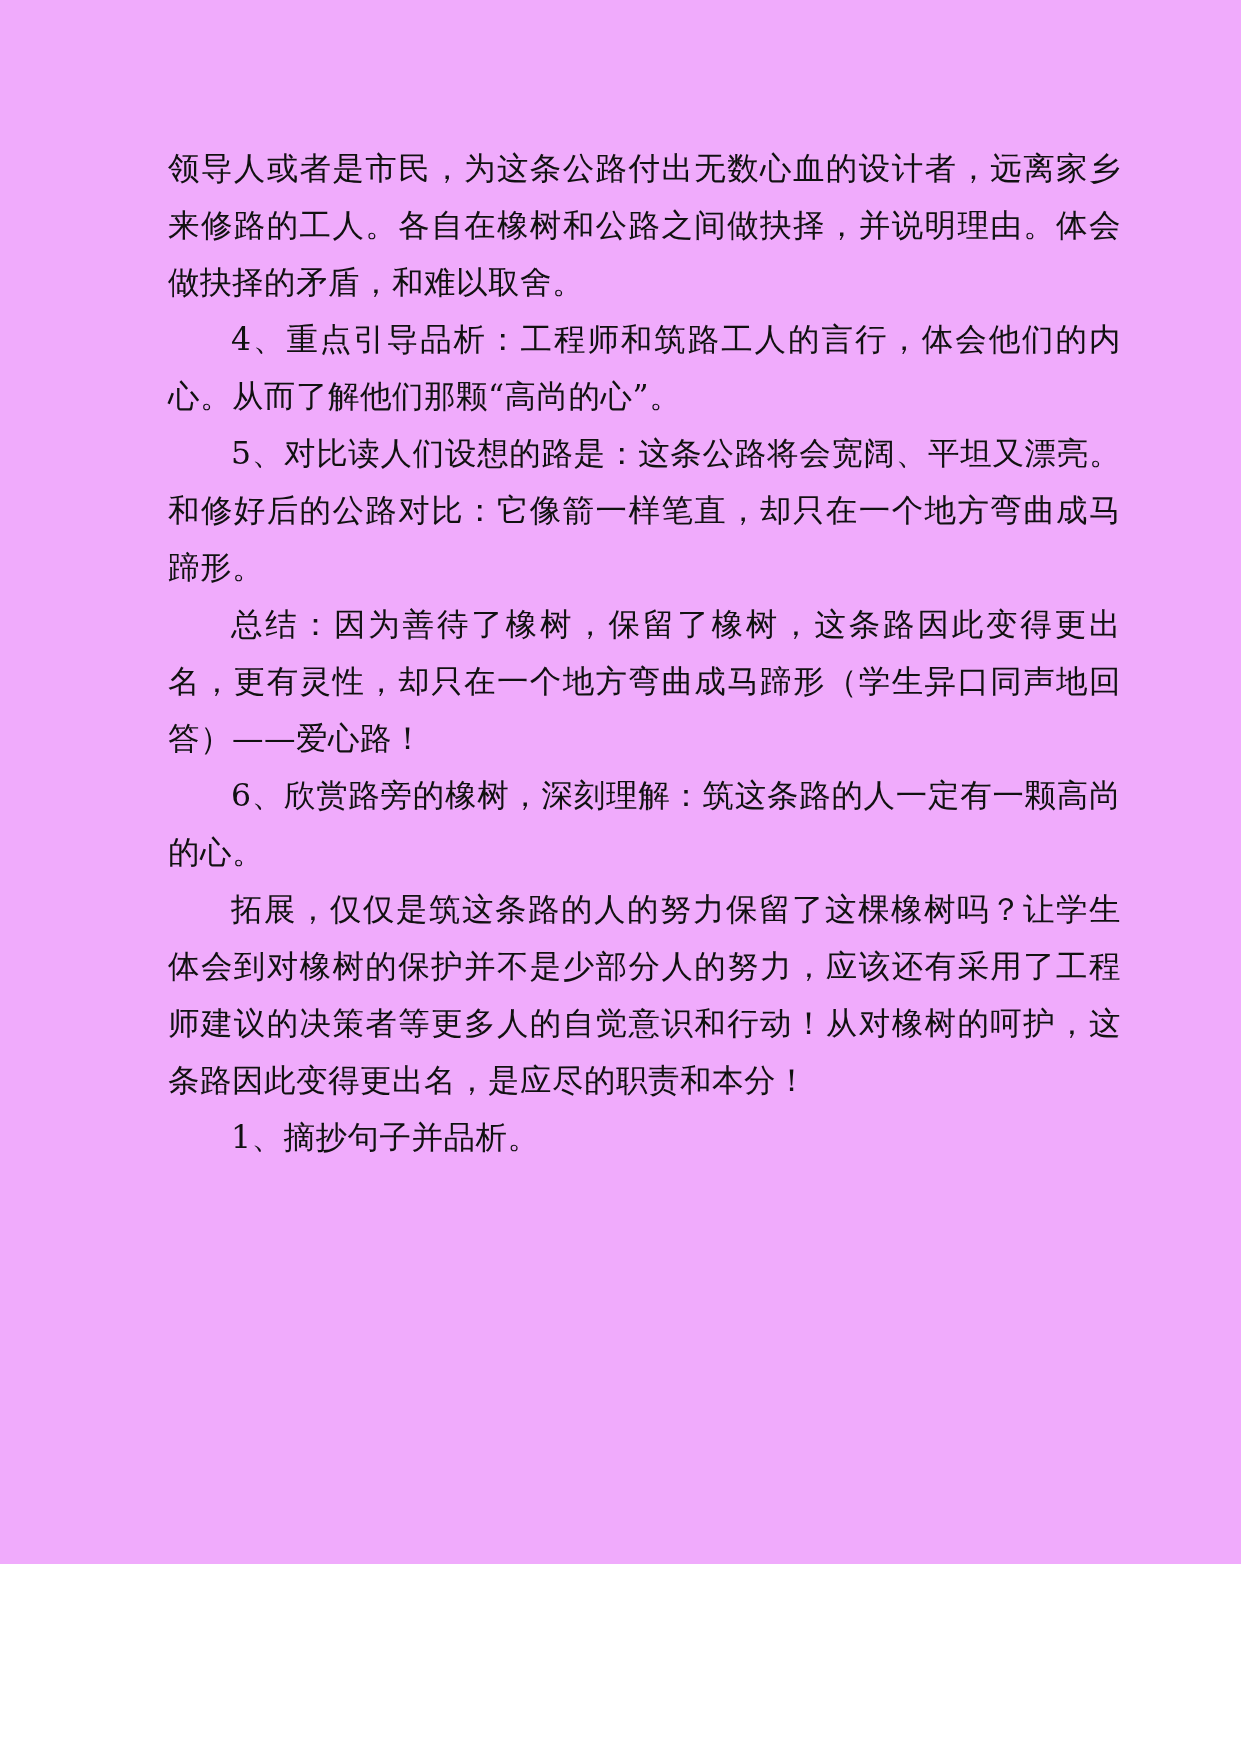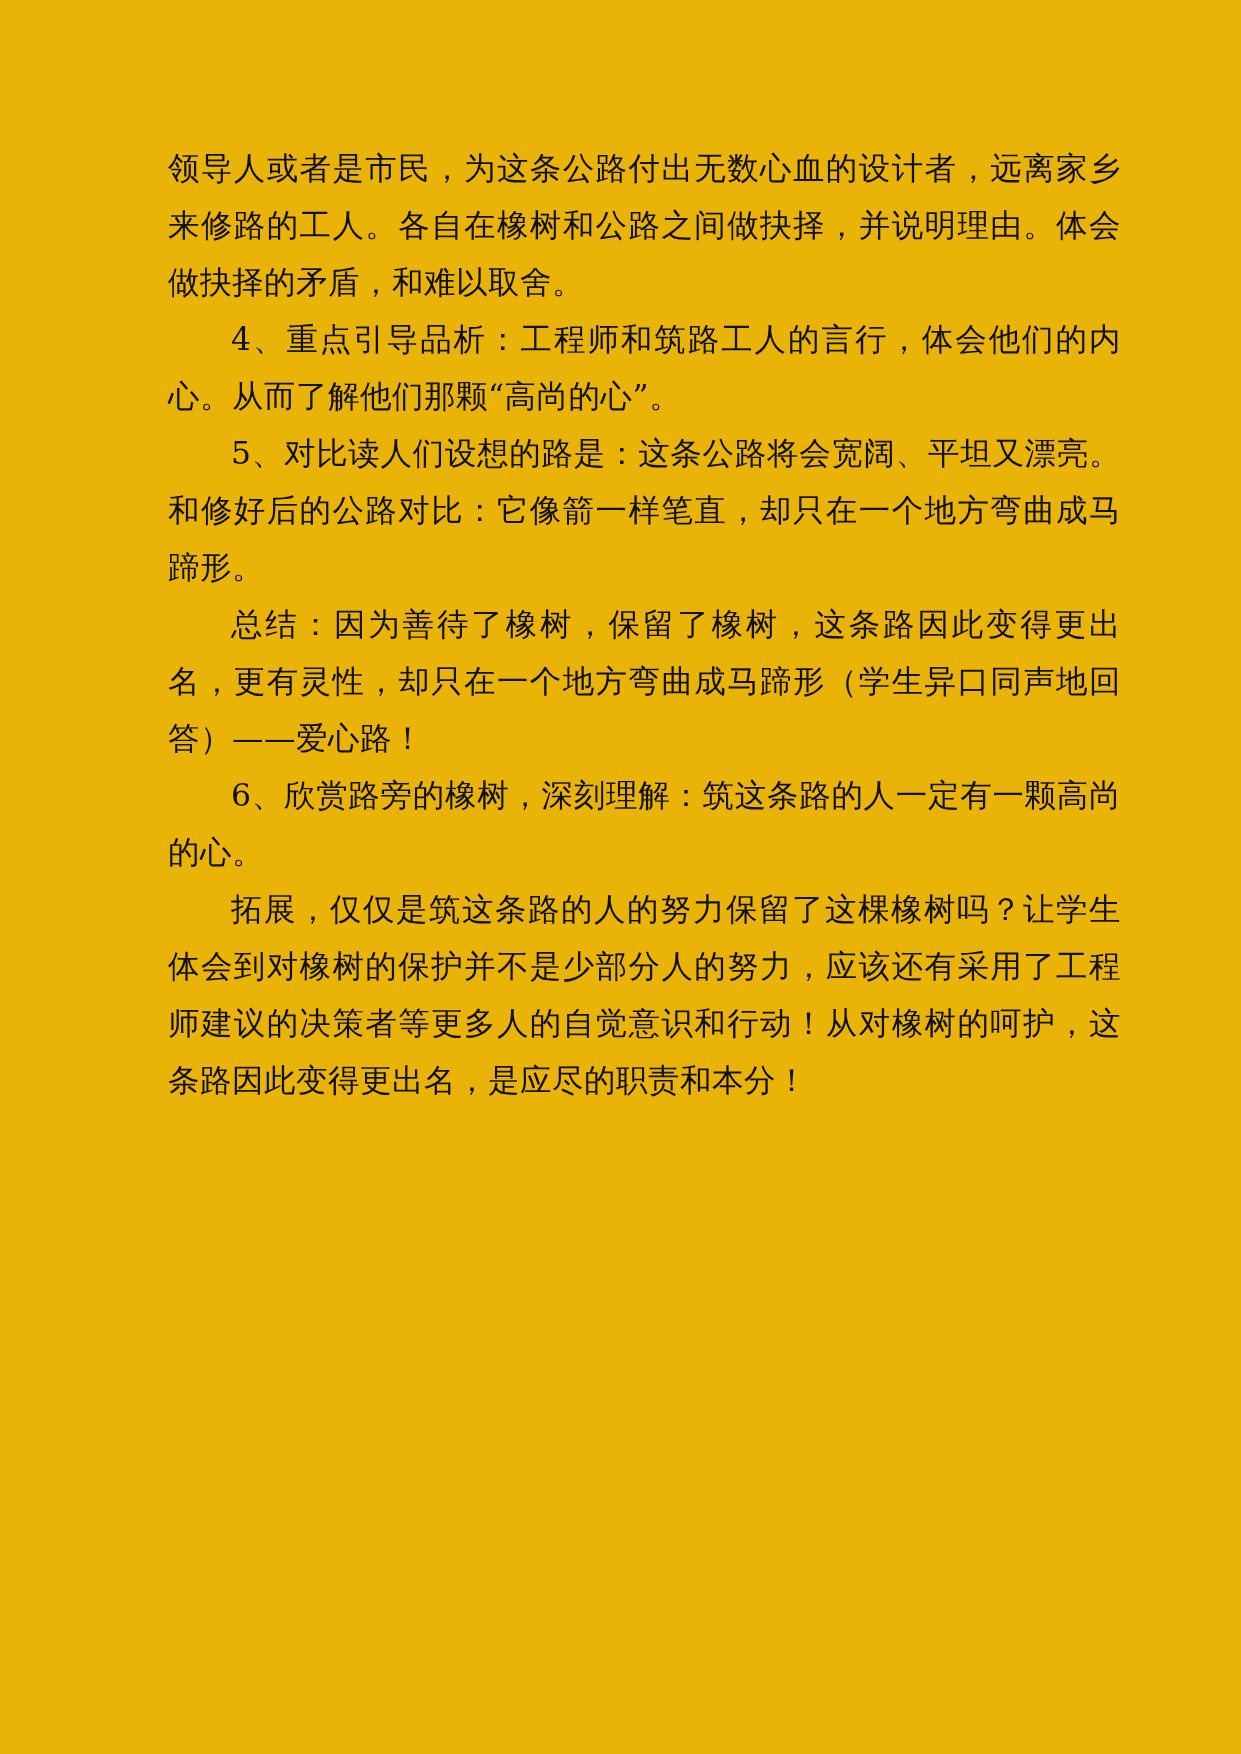--- a/index.html
+++ b/index.html
@@ -11,23 +11,23 @@
   body {
     width: 1241px;
     height: 1754px;
     font-family: "DejaVu Serif", "Liberation Serif", serif;
     color: #000000;
     overflow: hidden;
   }
   .page {
     box-sizing: border-box;
     width: 1241px;
-    height: 1754px;
+    height: 1564px;
     padding: 140px 120px 100px 168px;
-    background: #eab308;
+    background: #f0abfc;
   }
   .doc-body {
     font-size: 31.5px;
     line-height: 57px;
     letter-spacing: 0.5px;
     text-align: justify;
     text-justify: inter-ideograph;
     color: #111111;
   }
   .para {
@@ -44,14 +44,15 @@
 <body>
 
 <div class="page">
   <div class="doc-body">
     <p class="para">领导人或者是市民，为这条公路付出无数心血的设计者，远离家乡来修路的工人。各自在橡树和公路之间做抉择，并说明理由。体会做抉择的矛盾，和难以取舍。</p>
     <p class="para indent">4、重点引导品析：工程师和筑路工人的言行，体会他们的内心。从而了解他们那颗“高尚的心”。</p>
     <p class="para indent">5、对比读人们设想的路是：这条公路将会宽阔、平坦又漂亮。和修好后的公路对比：它像箭一样笔直，却只在一个地方弯曲成马蹄形。</p>
     <p class="para indent">总结：因为善待了橡树，保留了橡树，这条路因此变得更出名，更有灵性，却只在一个地方弯曲成马蹄形（学生异口同声地回答）——爱心路！</p>
     <p class="para indent">6、欣赏路旁的橡树，深刻理解：筑这条路的人一定有一颗高尚的心。</p>
     <p class="para indent">拓展，仅仅是筑这条路的人的努力保留了这棵橡树吗？让学生体会到对橡树的保护并不是少部分人的努力，应该还有采用了工程师建议的决策者等更多人的自觉意识和行动！从对橡树的呵护，这条路因此变得更出名，是应尽的职责和本分！</p>
+    <p class="para indent">1、摘抄句子并品析。</p>
   </div>
 </div>
 
 </body></html>

